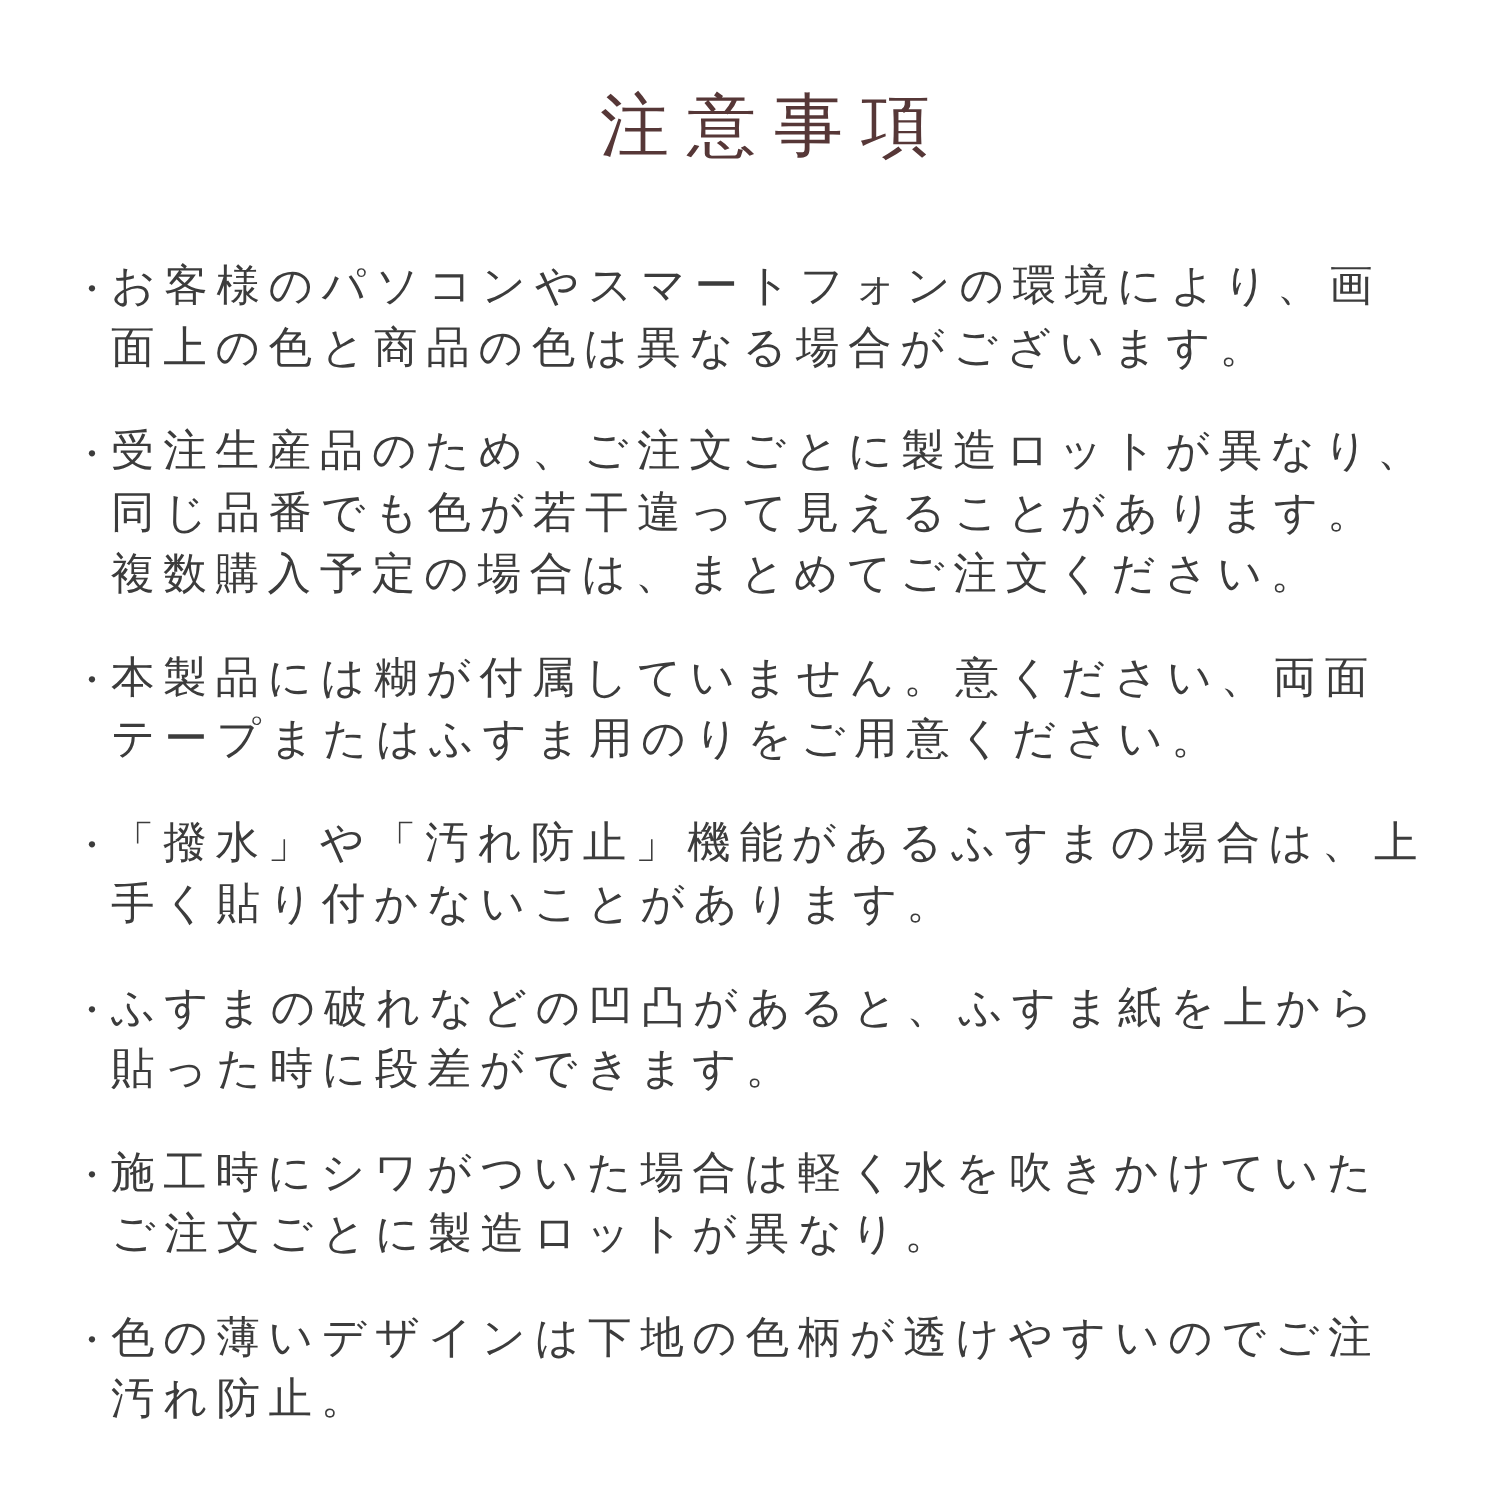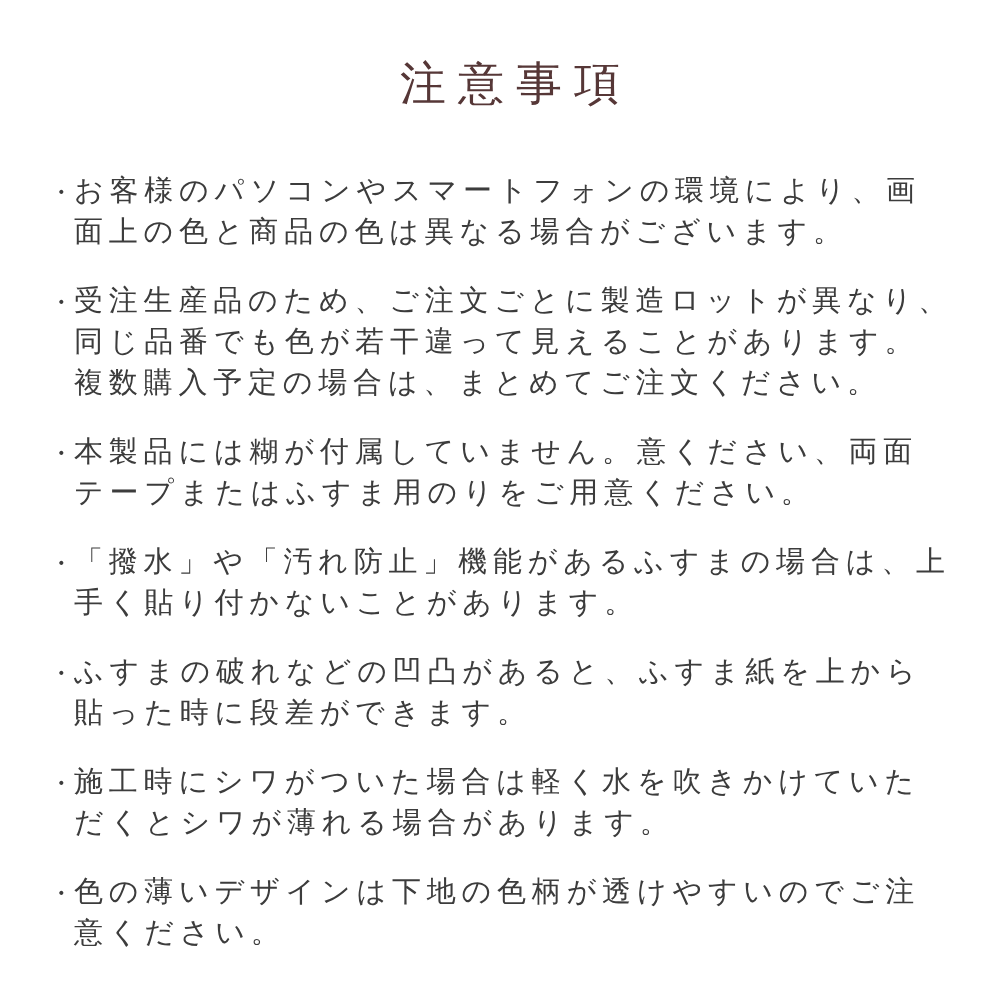--- a/index.html
+++ b/index.html
@@ -95,23 +95,23 @@
 
     <div class="notice">
       <span class="bullet">・</span>
       <span class="notice-text">ふすまの破れなどの凹凸があると、ふすま紙を上から
 貼った時に段差ができます。</span>
     </div>
 
     <div class="notice">
       <span class="bullet">・</span>
       <span class="notice-text">施工時にシワがついた場合は軽く水を吹きかけていた
-だくとシワが薄れる場合があります。</span>
+ご注文ごとに製造ロットが異なり。</span>
     </div>
 
     <div class="notice">
       <span class="bullet">・</span>
       <span class="notice-text">色の薄いデザインは下地の色柄が透けやすいのでご注
-意ください。</span>
+汚れ防止。</span>
     </div>
 
   </div>
 </div>
 
 </body></html>

